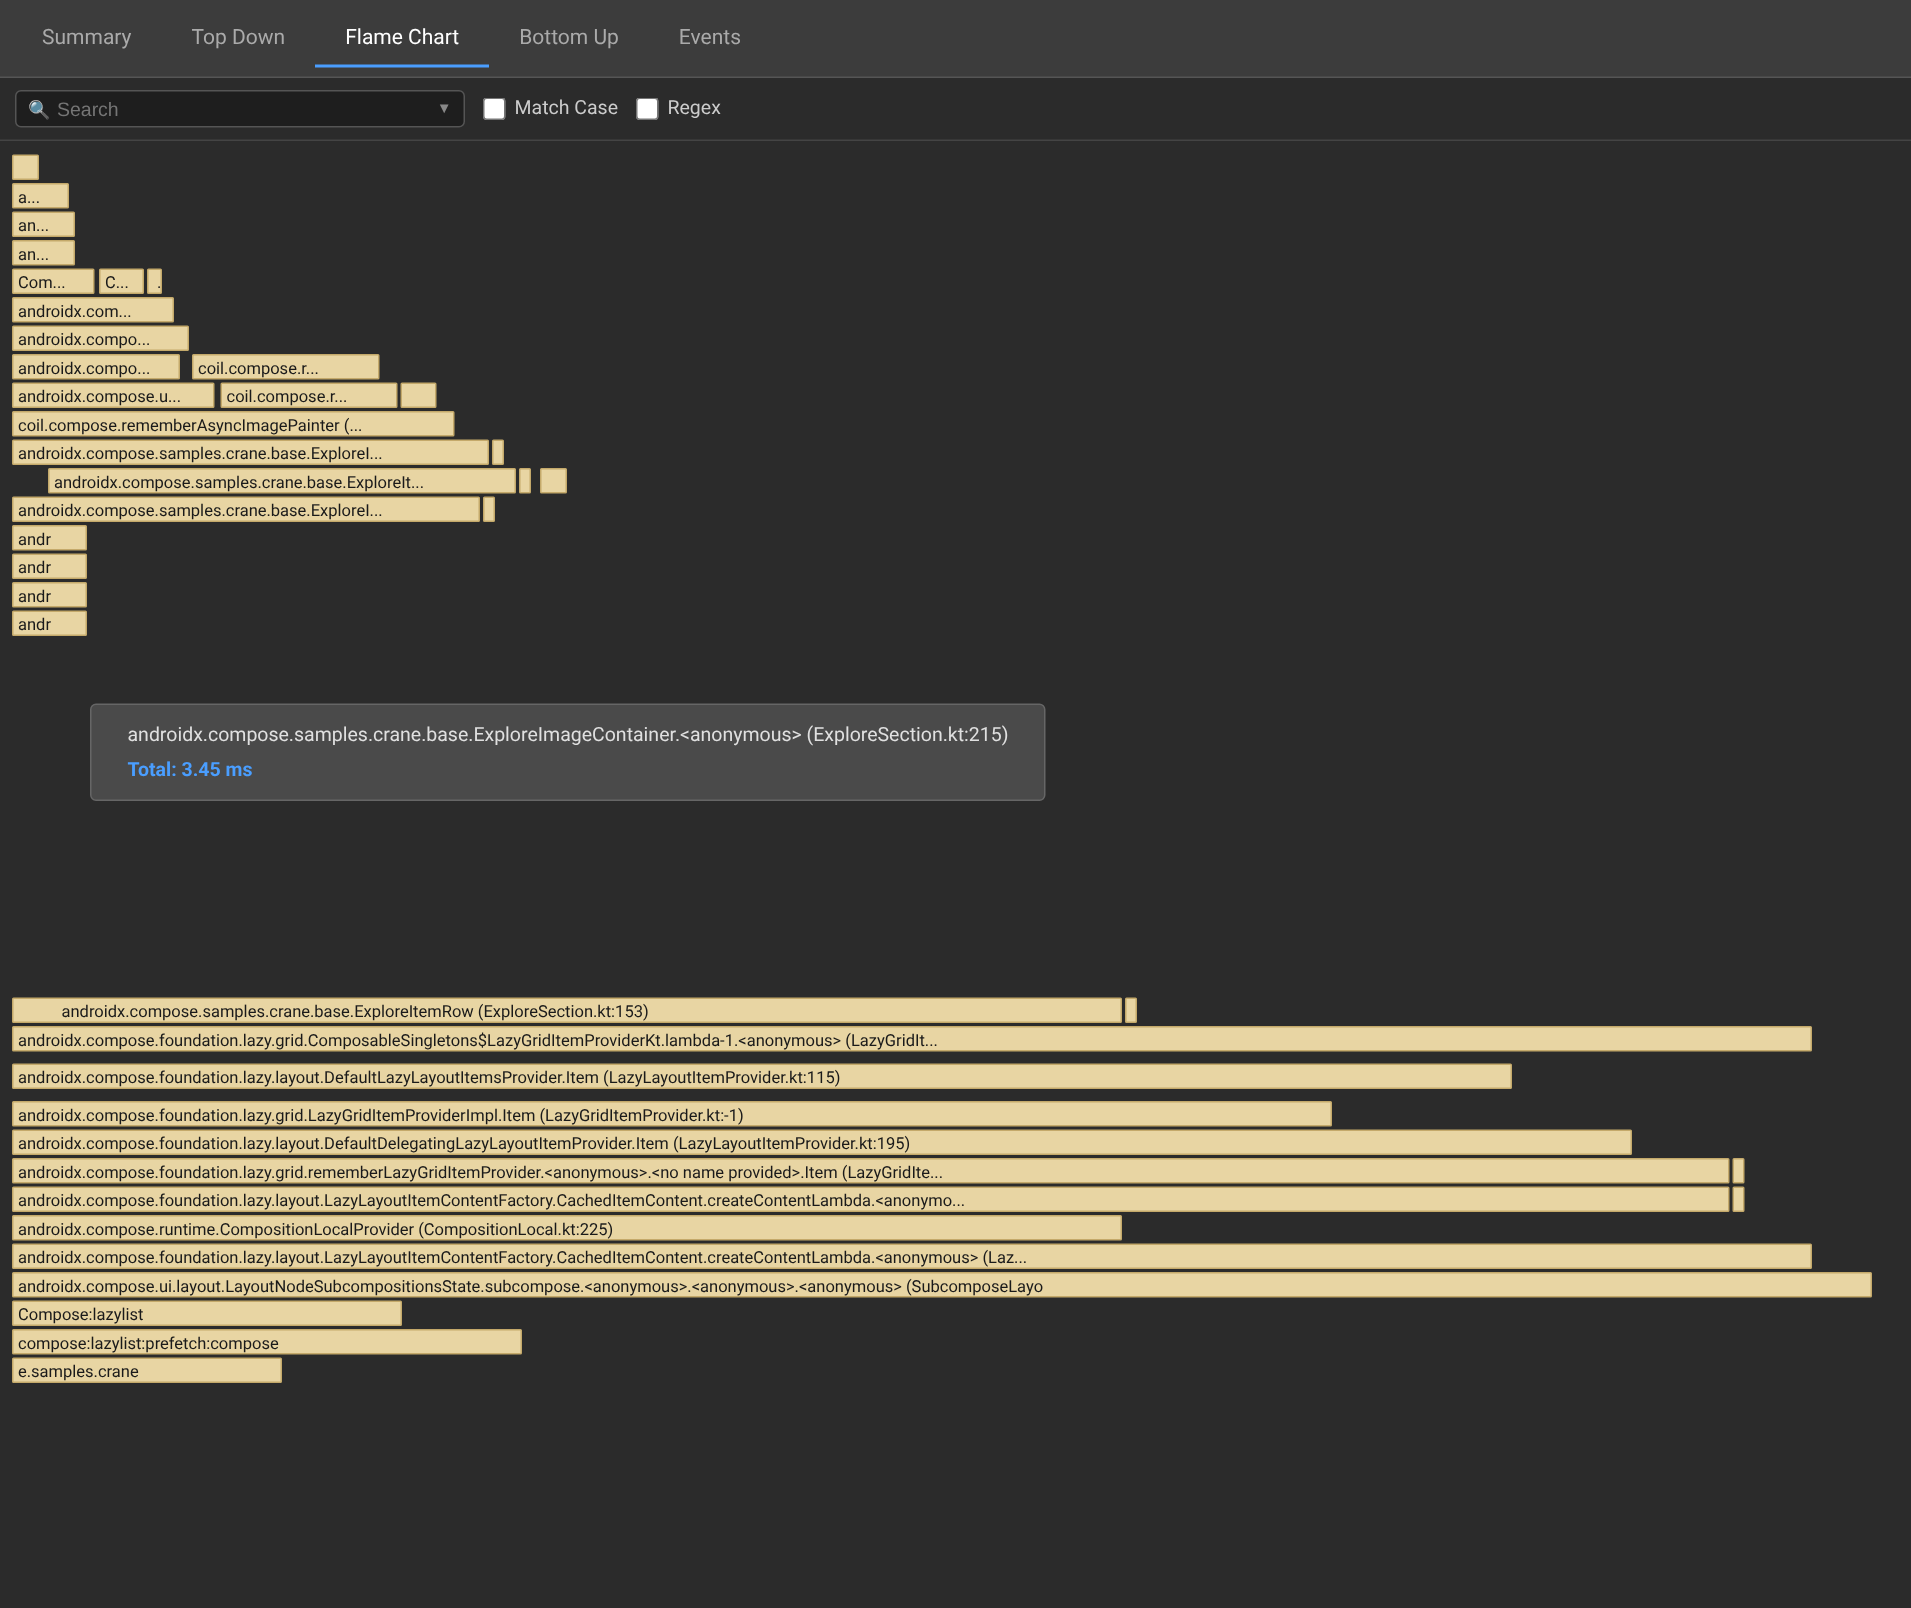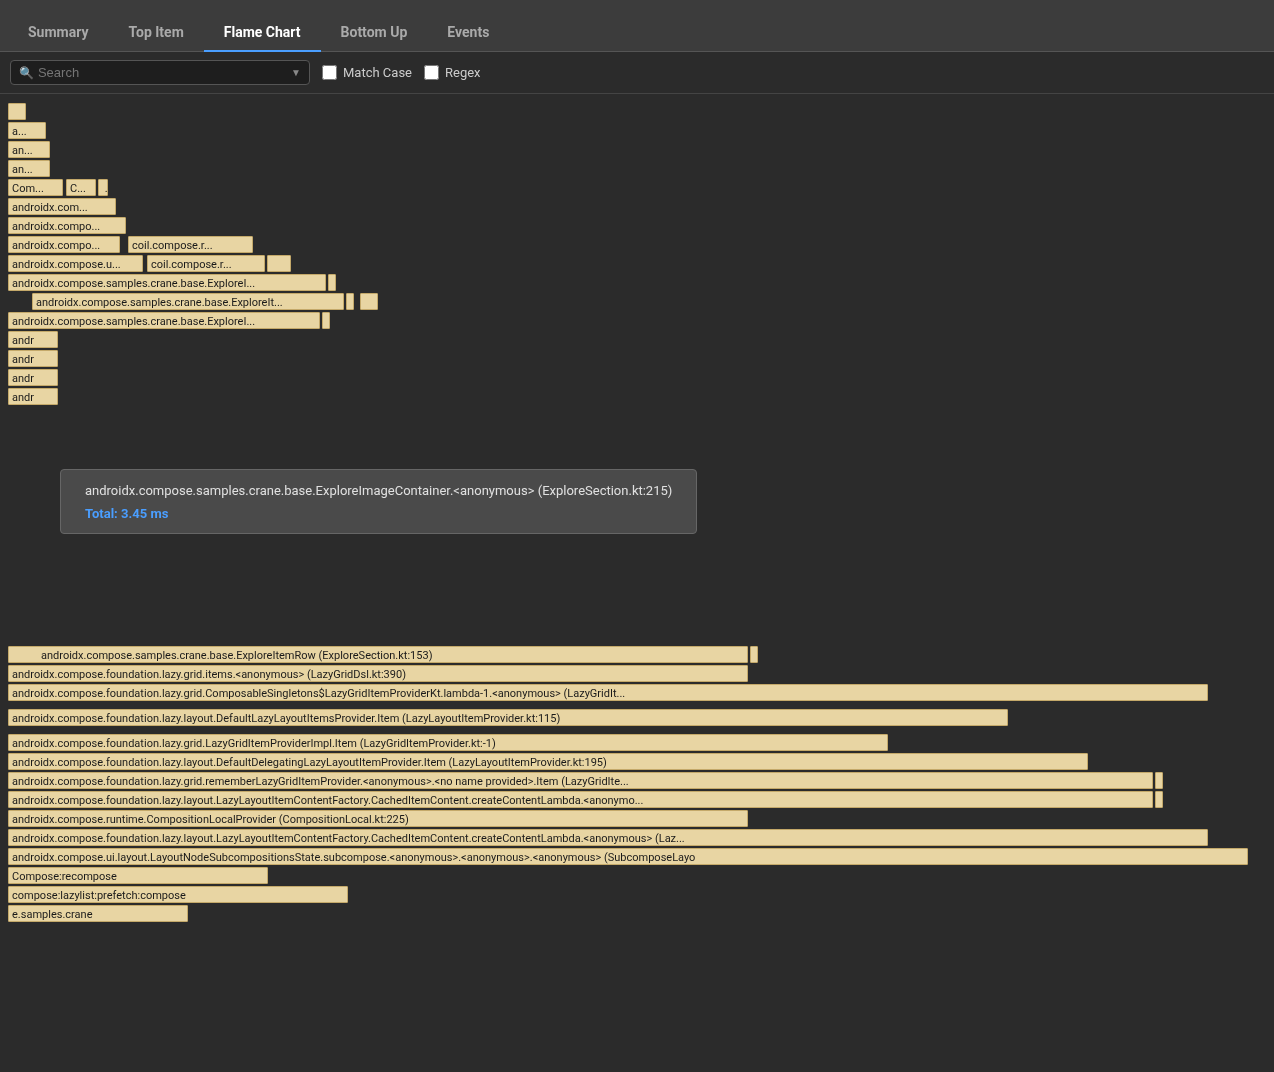--- a/index.html
+++ b/index.html
@@ -10,26 +10,25 @@
       font-family: -apple-system, BlinkMacSystemFont, 'Segoe UI', Roboto, sans-serif;
       font-size: 13px;
       width: 1274px;
       min-height: 1072px;
       overflow: hidden;
     }
 
     
     .tab-bar {
       display: flex;
-      align-items: flex-end;
+      align-items: center;
       background: #3c3c3c;
       border-bottom: 1px solid #555;
       padding: 0 8px;
       height: 52px;
-      font-weight: bold;
     }
 
     .tab {
       padding: 10px 20px;
       cursor: pointer;
       color: #aaa;
       font-size: 14px;
       border-bottom: 2px solid transparent;
       margin-bottom: -1px;
       white-space: nowrap;
@@ -165,21 +164,21 @@
 
     .row-container {
       padding: 0 8px;
     }
   </style>
 </head>
 <body>
 
 <div class="tab-bar">
   <div class="tab">Summary</div>
-  <div class="tab">Top Item</div>
+  <div class="tab">Top Down</div>
   <div class="tab active">Flame Chart</div>
   <div class="tab">Bottom Up</div>
   <div class="tab">Events</div>
 </div>
 
 <div class="search-bar">
   <div class="search-input-wrapper">
     <span class="search-icon">🔍</span>
     <input type="text" class="search-input" placeholder="Search" style="">
     <span style="color:#888;font-size:10px;">▼</span>
@@ -234,20 +233,23 @@
     </div>
 
     <div class="flame-row">
       <div class="flame-bar" style="width:135px;">androidx.compose.u...</div>
       <div style="width:4px;display:inline-block;"></div>
       <div class="flame-bar" style="width:118px;">coil.compose.r...</div>
       <div style="width:2px;display:inline-block;"></div>
       <div class="flame-bar" style="width:24px;">&nbsp;</div>
     </div>
 
+    <div class="flame-row">
+      <div class="flame-bar" style="width:295px;">coil.compose.rememberAsyncImagePainter (...</div>
+    </div>
 
     <div class="flame-row">
       <div class="flame-bar" style="width:318px;">androidx.compose.samples.crane.base.ExploreI...</div>
       <div class="flame-bar tiny" style="width:8px;margin-left:2px;">&nbsp;</div>
     </div>
 
     <div class="flame-row">
       <div class="flame-bar" style="width:312px;margin-left:24px;">androidx.compose.samples.crane.base.ExploreIt...</div>
       <div class="flame-bar tiny" style="width:8px;margin-left:2px;">&nbsp;</div>
       <div style="width:6px;display:inline-block;"></div>
@@ -280,23 +282,20 @@
       </div>
     </div>
 
     <div style="margin-top: 240px;">
 
       <div class="flame-row" style="height:18px;">
         <div class="flame-bar" style="width:740px;padding-left:32px;">androidx.compose.samples.crane.base.ExploreItemRow (ExploreSection.kt:153)</div>
         <div class="flame-bar tiny" style="width:8px;margin-left:2px;">&nbsp;</div>
       </div>
 
-      <div class="flame-row" style="height:18px;">
-        <div class="flame-bar" style="width:740px;">androidx.compose.foundation.lazy.grid.items.&lt;anonymous&gt; (LazyGridDsl.kt:390)</div>
-      </div>
 
       <div class="flame-row" style="height:18px;">
         <div class="flame-bar" style="width:1200px;">androidx.compose.foundation.lazy.grid.ComposableSingletons$LazyGridItemProviderKt.lambda-1.&lt;anonymous&gt; (LazyGridIt...</div>
       </div>
 
       <div class="flame-row" style="height:30px;">
         <div class="flame-bar" style="width:1000px;">androidx.compose.foundation.lazy.layout.DefaultLazyLayoutItemsProvider.Item (LazyLayoutItemProvider.kt:115)</div>
       </div>
 
       <div class="flame-row" style="height:18px;">
@@ -323,21 +322,21 @@
 
       <div class="flame-row" style="height:18px;">
         <div class="flame-bar" style="width:1200px;">androidx.compose.foundation.lazy.layout.LazyLayoutItemContentFactory.CachedItemContent.createContentLambda.&lt;anonymous&gt; (Laz...</div>
       </div>
 
       <div class="flame-row" style="height:18px;">
         <div class="flame-bar" style="width:1240px;">androidx.compose.ui.layout.LayoutNodeSubcompositionsState.subcompose.&lt;anonymous&gt;.&lt;anonymous&gt;.&lt;anonymous&gt; (SubcomposeLayo</div>
       </div>
 
       <div class="flame-row" style="height:18px;">
-        <div class="flame-bar" style="width:260px;">Compose:recompose</div>
+        <div class="flame-bar" style="width:260px;">Compose:lazylist</div>
       </div>
 
       <div class="flame-row" style="height:18px;">
         <div class="flame-bar" style="width:340px;">compose:lazylist:prefetch:compose</div>
       </div>
 
       <div class="flame-row" style="height:18px;">
         <div class="flame-bar" style="width:180px;">e.samples.crane</div>
       </div>
 

